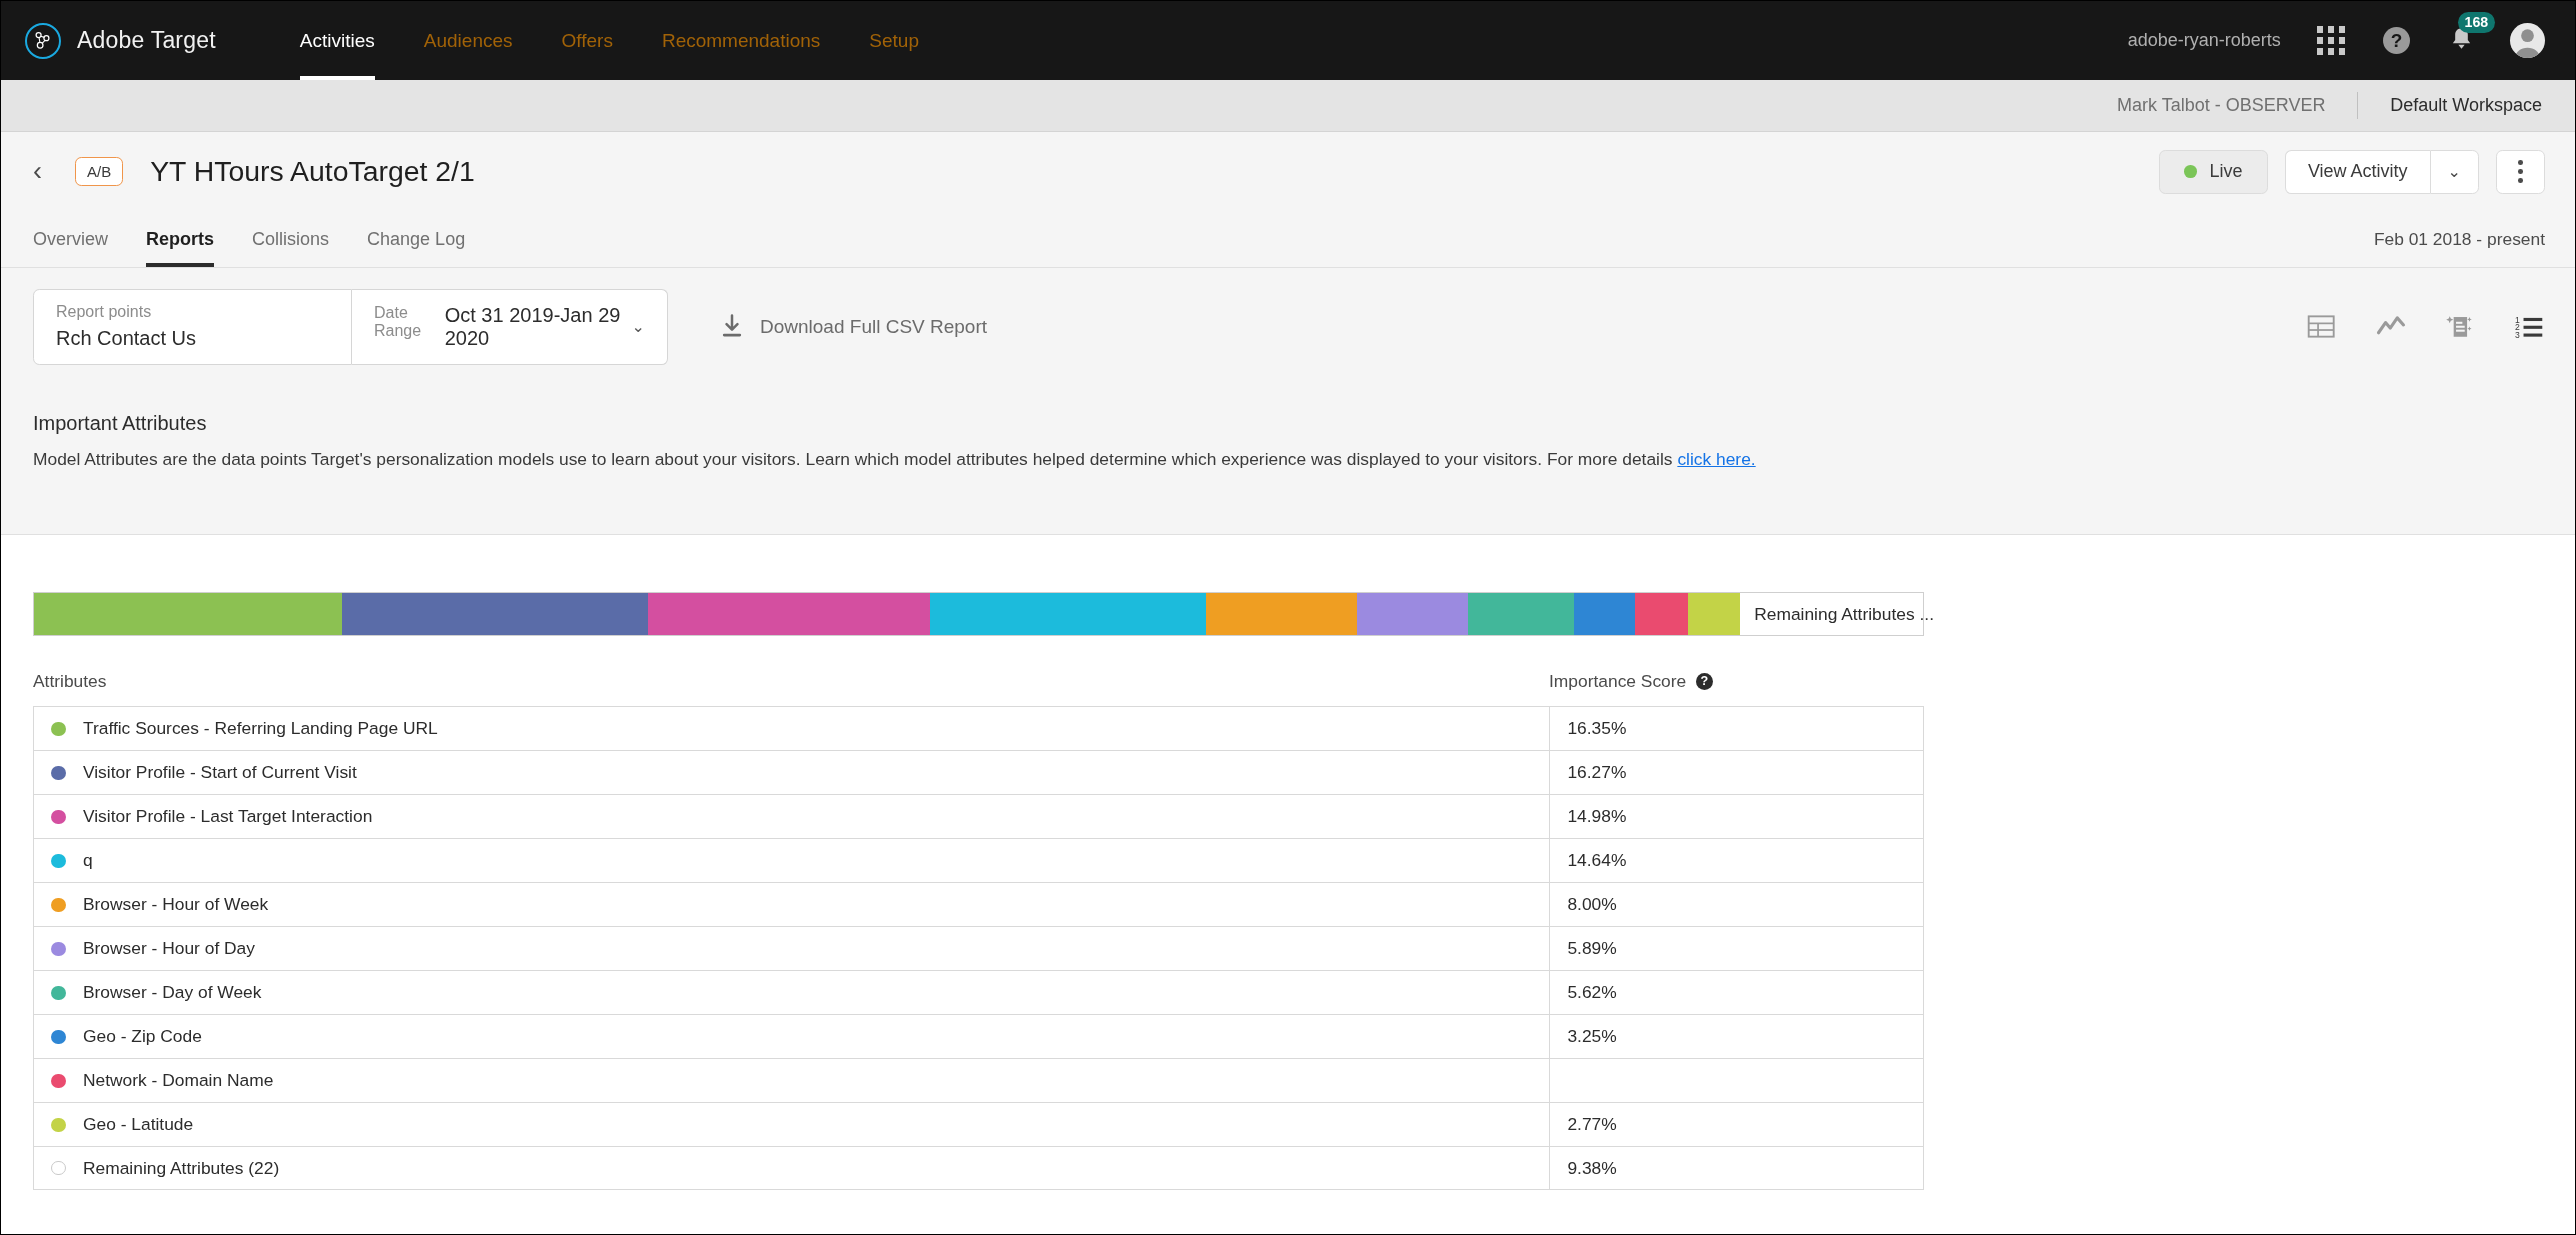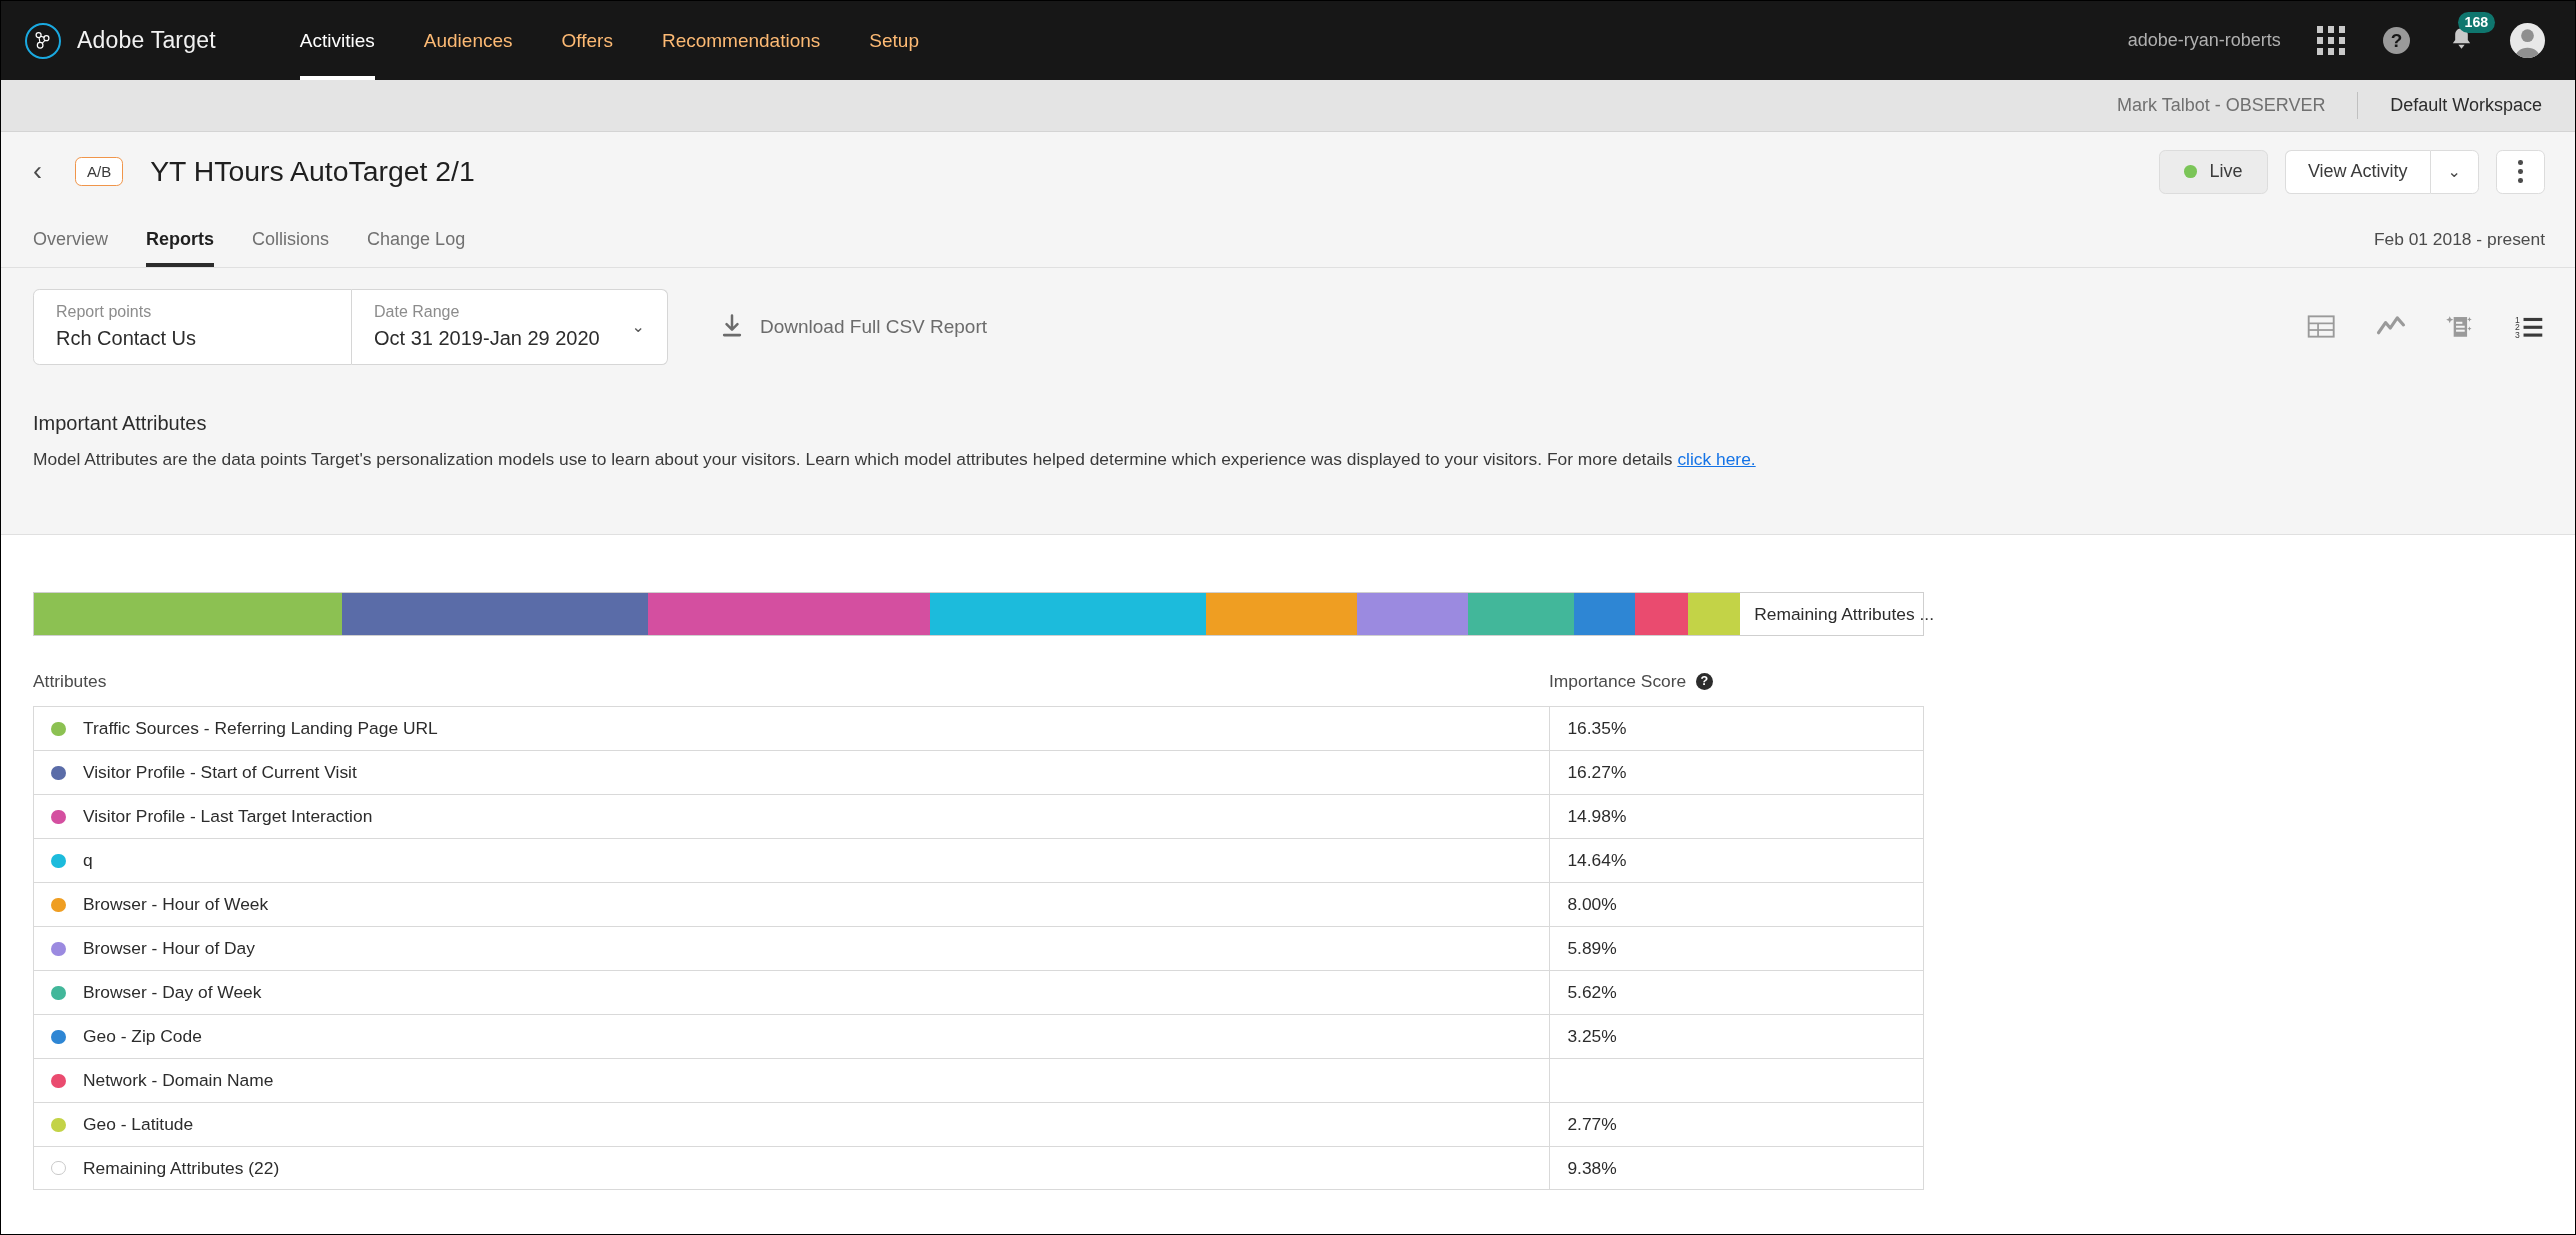--- a/index.html
+++ b/index.html
@@ -22,21 +22,21 @@
   .brand { display:flex; align-items:center; margin-left:24px; }
   .brand-logo {
     width:36px; height:36px; border-radius:50%;
     border:2.4px solid #1aa9e0; position:relative; flex:0 0 auto;
   }
   .brand-logo svg { position:absolute; left:3.2px; top:3.2px; }
   .brand-name { color:#f2f2f2; font-size:23px; margin-left:16px; letter-spacing:0.2px; }
 
   .topnav { display:flex; align-items:center; margin-left:84px; height:100%; }
   .topnav-item {
-    color:#fdba74; font-size:19px; margin-right:49px; height:100%;
+    color:#a16207; font-size:19px; margin-right:49px; height:100%;
     display:flex; align-items:center; position:relative; cursor:pointer;
   }
   .topnav-item.active { color:#ffffff; }
   .topnav-item.active::after {
     content:""; position:absolute; left:0; right:0; bottom:0; height:4px; background:#fff;
   }
 
   .topright { margin-left:auto; display:flex; align-items:center; margin-right:30px; }
   .tr-user { color:#b0b0b0; font-size:18px; margin-right:36px; }
   .grid-icon { display:grid; grid-template-columns:repeat(3,6.3px); grid-gap:4.7px; margin-right:38px; cursor:pointer; }
@@ -123,21 +123,21 @@
     position:absolute; left:0; top:267px; width:100%; height:117px;
     background:#f5f5f5; display:flex; align-items:center;
   }
   .select-group { display:flex; margin-left:32px; }
   .sel {
     background:#fff; border:0.8px solid #d6d6d6; height:76px;
     display:flex; flex-direction:column; justify-content:center; padding:0 22px; cursor:pointer;
   }
   .sel.first { border-radius:6.3px 0 0 6.3px; width:319px; }
   .sel.second { border-radius:0 6.3px 6.3px 0; border-left:none; width:316px; flex-direction:row; align-items:center; }
-  .sel-inner { display:flex; flex-direction:column; justify-content:flex-start; }
+  .sel-inner { display:flex; flex-direction:row; justify-content:flex-start; }
   .sel-label { font-size:16px; color:#8c8c8c; margin-bottom:6.3px; }
   .sel-value { font-size:20px; color:#2c2c2c; }
   .sel-caret { margin-left:auto; font-size:16px; color:#5a5a5a; }
 
   .csv-link {
     margin-left:52px; display:flex; align-items:center; color:#6b6b6b; font-size:19px; cursor:pointer;
   }
   .csv-link svg { margin-right:16px; }
 
   .viewicons { margin-left:auto; margin-right:30px; display:flex; align-items:center; gap:36px; }

